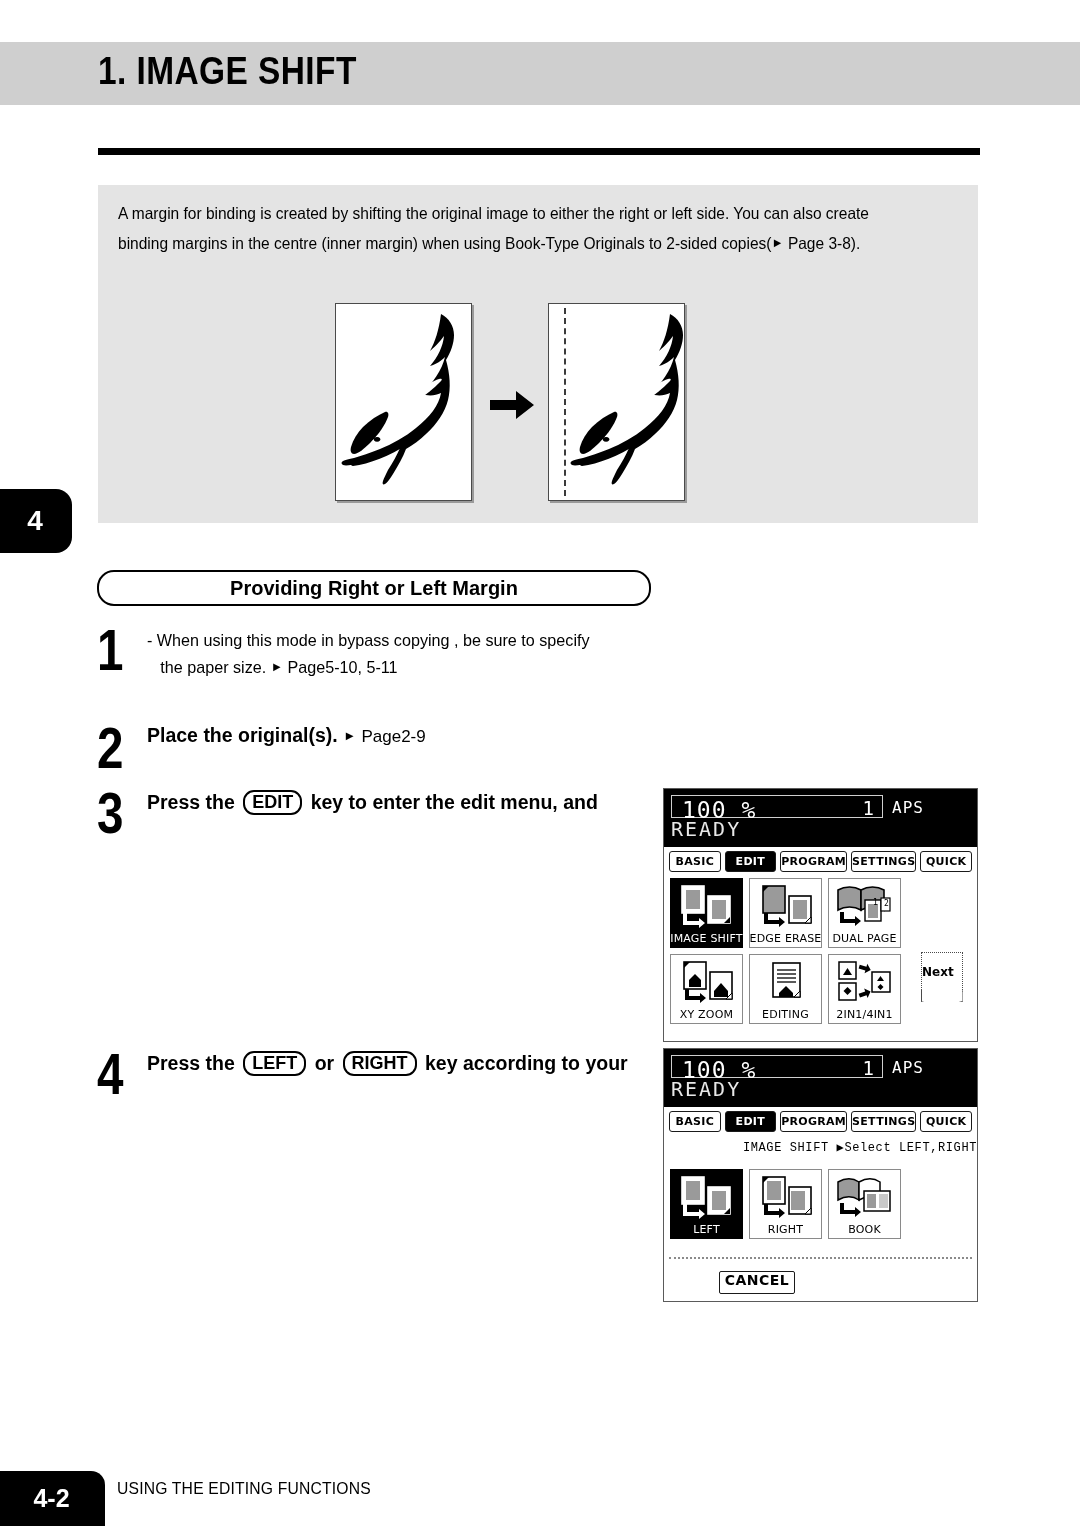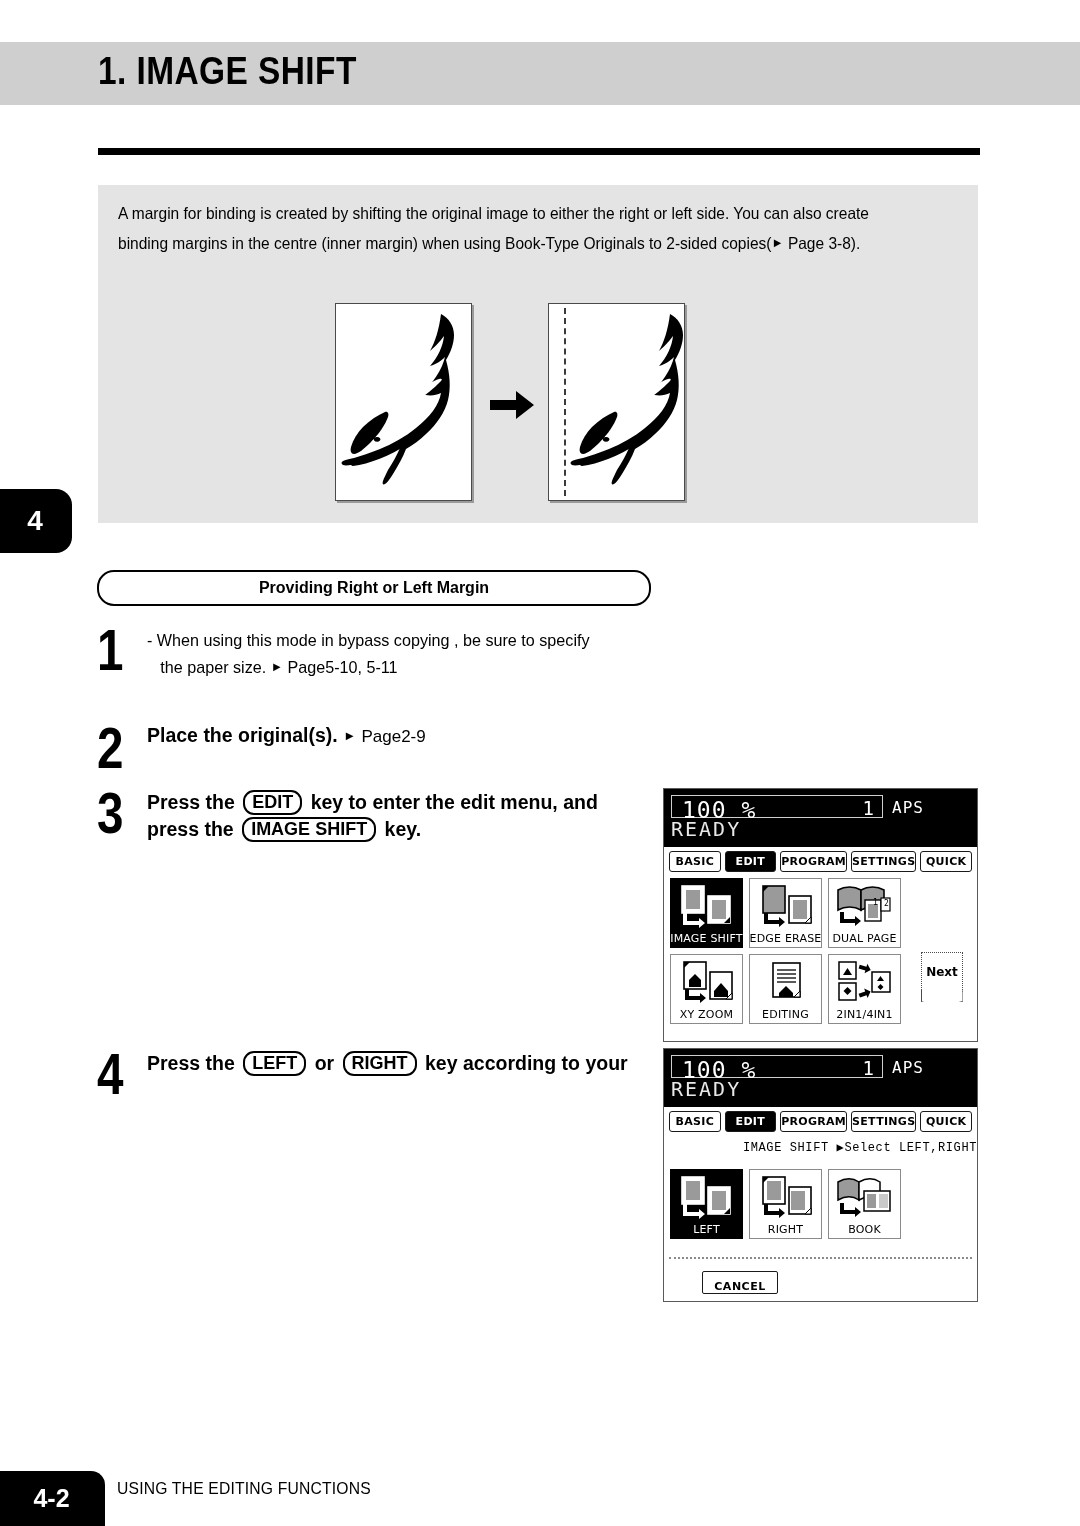--- a/index.html
+++ b/index.html
@@ -60,21 +60,21 @@
     background:#000;border-radius:0 16px 16px 0;
     color:#fff;font-size:28px;font-weight:bold;
     display:flex;align-items:center;justify-content:center;
     padding-left:24px;box-sizing:border-box;
   }
   
   .pill{
     position:absolute;left:97px;top:570px;width:550px;height:32px;
     border:2.5px solid #000;border-radius:17px;background:#fff;
     display:flex;align-items:center;justify-content:center;
-    font-size:16px;font-weight:bold;
+    font-size:20px;font-weight:bold;
   }
   
   .step{position:absolute;}
   .step-num{
     position:absolute;left:0;top:0;
     font-size:58px;font-weight:bold;line-height:52px;
     font-family:"Liberation Sans", sans-serif;
     transform:scaleX(0.82);transform-origin:left top;
   }
   .step-body{position:absolute;left:50px;top:0;}
@@ -144,41 +144,41 @@
     font-size:11px;letter-spacing:0.2px;color:#000;
     font-family:"DejaVu Sans", sans-serif;white-space:nowrap;
   }
   .fnbtn.sel .cap{color:#fff;}
   .fnicon{
     position:absolute;left:50%;top:5px;transform:translateX(-50%);
   }
   .nextbtn{
     position:absolute;right:14px;width:40px;height:38px;
     border:1.5px dotted #4a4a4a;background:#fff;
-    display:flex;align-items:center;justify-content:center;
+    display:flex;align-items:center;justify-content:flex-start;
     font-size:12px;font-weight:bold;font-family:"DejaVu Sans", sans-serif;
   }
   .nextbtn::after{
     content:"";position:absolute;left:-1.5px;bottom:-11px;width:40px;height:11px;
     background:#fff;border:1.5px solid #4a4a4a;border-top:none;
     clip-path:polygon(0 0,100% 0,100% 100%,50% 55%,0 100%);
   }
   .statline{
     font-size:12px;padding:6px 0 0 9px;letter-spacing:0.6px;
     font-family:Liberation Mono, monospace;
     text-align:right;
   }
   .dotrule{
     position:absolute;left:5px;right:5px;border-top:2px dotted #8a8a8a;
   }
   .cancelbtn{
-    position:absolute;left:38px;width:74px;height:21px;
+    position:absolute;left:55px;width:74px;height:21px;
     border:1.5px solid #1a1a1a;border-radius:2px;background:#fff;
-    display:flex;align-items:flex-end;justify-content:center;
-    font-size:11px;font-weight:bold;letter-spacing:0.5px;
+    display:flex;align-items:flex-start;justify-content:center;
+    font-size:14px;font-weight:bold;letter-spacing:0.5px;
     font-family:"DejaVu Sans", sans-serif;
   }
   
   .footer-tab{
     position:absolute;left:-28px;top:1471px;width:133px;height:55px;
     background:#000;border-radius:0 14px 0 0;
     color:#fff;font-size:25px;font-weight:bold;
     display:flex;align-items:center;justify-content:center;
     padding-left:26px;box-sizing:border-box;
   }
@@ -269,25 +269,20 @@
 </div>
 
 <div class="step" style="left:97px;top:787px;width:600px;">
   <div class="step-num">3</div>
   <div class="step-body" style="top:2px;">
     <div class="step-title">
       <span>Press the</span>
       <span class="keycap">EDIT</span>
       <span>key to enter the edit menu, and</span>
     </div>
-    <div class="step-title">
-      <span>press the</span>
-      <span class="keycap">IMAGE SHIFT</span>
-      <span>key.</span>
-    </div>
   </div>
 </div>
 
 <div class="lcd" style="left:663px;top:788px;">
   <div class="lcd-top">
     <div class="ratio-box">
       <span class="ratio-val">100  %</span>
       <span class="copies-val">1</span>
     </div>
     <div class="aps">APS</div>

